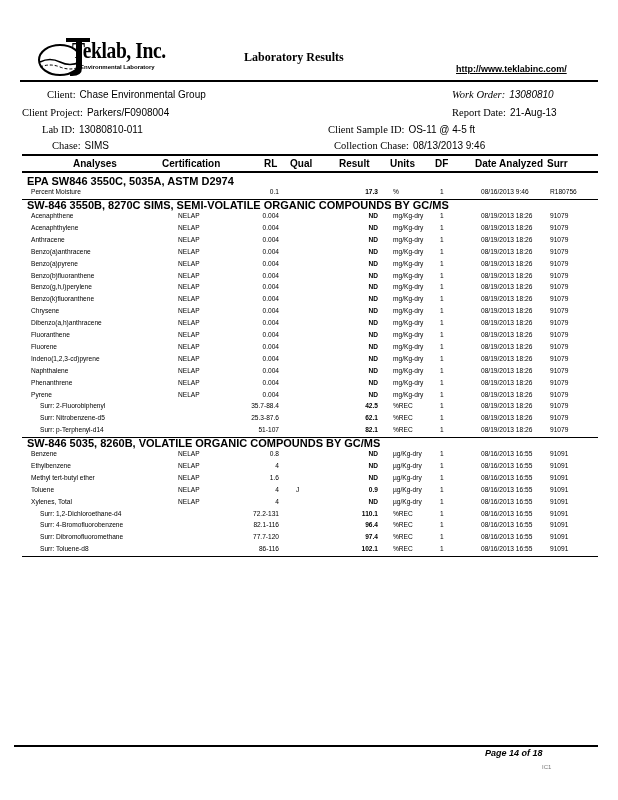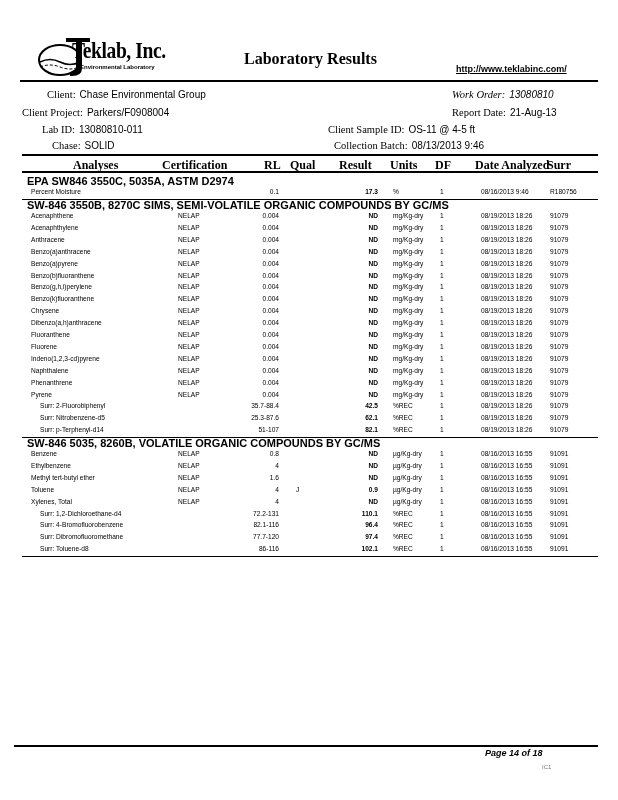--- a/index.html
+++ b/index.html
@@ -5,31 +5,31 @@
   html, body { margin:0; padding:0; background:#fff; }
   body { width:618px; height:800px; position:relative; overflow:hidden; color:#000; }
   .abs { position:absolute; }
   .serif { font-family:"Liberation Serif", "DejaVu Serif", serif; }
   .sans { font-family:"Liberation Sans", "DejaVu Sans", sans-serif;text-align:center; }
 
   
   #logo { left:20px; top:20px; width:160px; height:60px; }
   #logo-name { left:72px; top:38px; font-family:"Liberation Serif", serif; font-weight:bold; font-size:23px; letter-spacing:-0.5px; transform:scaleX(0.85); transform-origin:left; }
   #logo-sub { left:80px; top:64px; font-family:"Liberation Sans", sans-serif; font-size:6px; font-weight:bold; }
-  #report-title { left:244px; top:50px; font-size:16px; font-weight:bold; }
+  #report-title { left:244px; top:50px; font-size:12px; font-weight:bold; }
   #website { left:456px; top:64px; font-size:9px; font-weight:bold; text-decoration:underline; }
   .rule { position:absolute; background:#000; }
 
   
   .info { position:absolute; font-size:10.5px; white-space:nowrap; }
   .info .lbl { font-family:"Liberation Serif", serif;margin-top:32px; }
   .info .val { font-family:"Liberation Sans", sans-serif; font-size:10px; margin-left:4px; }
 
   
-  .th { position:absolute; top:158px; font-family:Liberation Serif, serif; font-weight:bold; font-size:12px; white-space:nowrap; }
+  .th { position:absolute; top:158px; font-family:Liberation Sans, sans-serif; font-weight:bold; font-size:10px; white-space:nowrap; }
 
   
   .row { position:absolute; left:0; width:618px; height:12px; font-family:"Liberation Sans", sans-serif; font-size:6.6px; white-space:nowrap; }
   .row span { position:absolute; top:2px; }
   .c-name { left:31px; }
   .c-name.sur { left:40px; }
   .c-cert { left:178px; }
   .c-rl { left:232px; width:47px; text-align:right; }
   .c-qual { left:296px; }
   .c-res { left:330px; width:48px; text-align:right; font-weight:bold; }
@@ -61,33 +61,33 @@
 <div class="info" style="left:47px; top:89px;">
   <span class="lbl">Client:</span><span class="val">Chase Environmental Group</span>
 </div>
 <div class="info" style="left:22px; top:107px;">
   <span class="lbl">Client Project:</span><span class="val">Parkers/F0908004</span>
 </div>
 <div class="info" style="left:42px; top:124px;">
   <span class="lbl">Lab ID:</span><span class="val">13080810-011</span>
 </div>
 <div class="info" style="left:52px; top:140px;">
-  <span class="lbl">Chase:</span><span class="val">SOLID</span>
+  <span class="lbl">Chase:</span><span class="val">SIMS</span>
 </div>
 <div class="info" style="left:452px; top:89px;font-style:italic;">
   <span class="lbl">Work Order:</span><span class="val">13080810</span>
 </div>
 <div class="info" style="left:452px; top:107px;">
   <span class="lbl">Report Date:</span><span class="val">21-Aug-13</span>
 </div>
 <div class="info" style="left:328px; top:124px;">
   <span class="lbl">Client Sample ID:</span><span class="val">OS-11 @ 4-5 ft</span>
 </div>
 <div class="info" style="left:334px; top:140px;">
-  <span class="lbl">Collection Batch:</span><span class="val">08/13/2013  9:46</span>
+  <span class="lbl">Collection Chase:</span><span class="val">08/13/2013  9:46</span>
 </div>
 
 <div class="rule" style="left:22px; top:154px; width:576px; height:2px;"></div>
 
 <div class="th" style="left:73px;">Analyses</div>
 <div class="th" style="left:162px;">Certification</div>
 <div class="th" style="left:264px;">RL</div>
 <div class="th" style="left:290px;">Qual</div>
 <div class="th" style="left:339px;">Result</div>
 <div class="th" style="left:390px;">Units</div>

